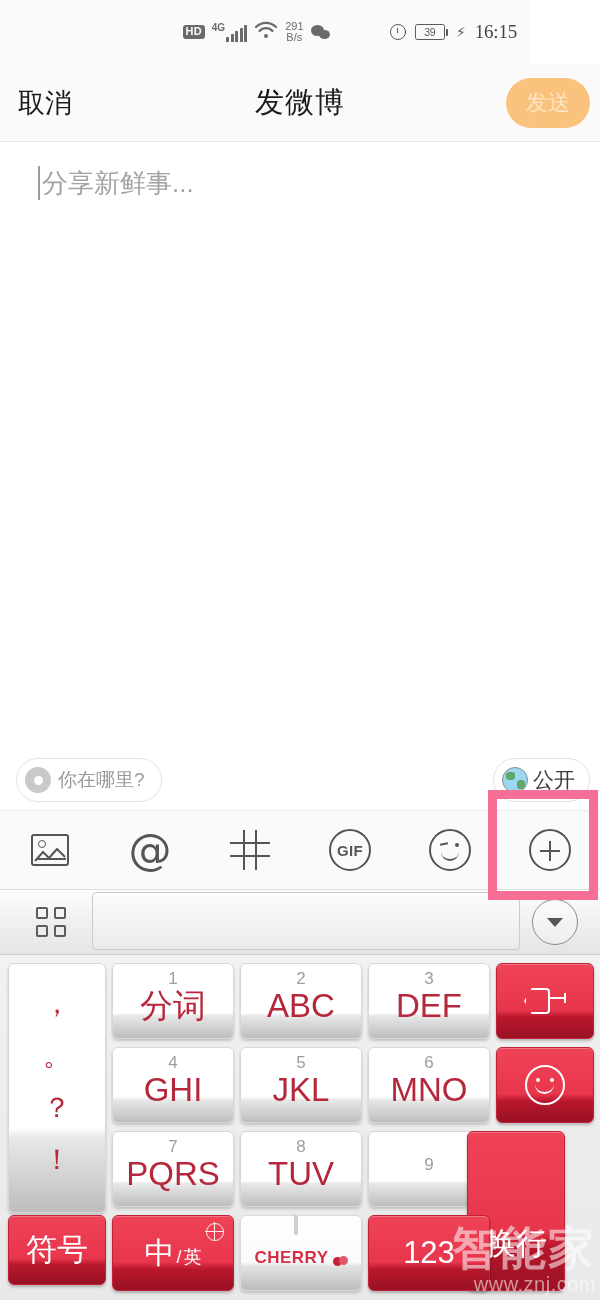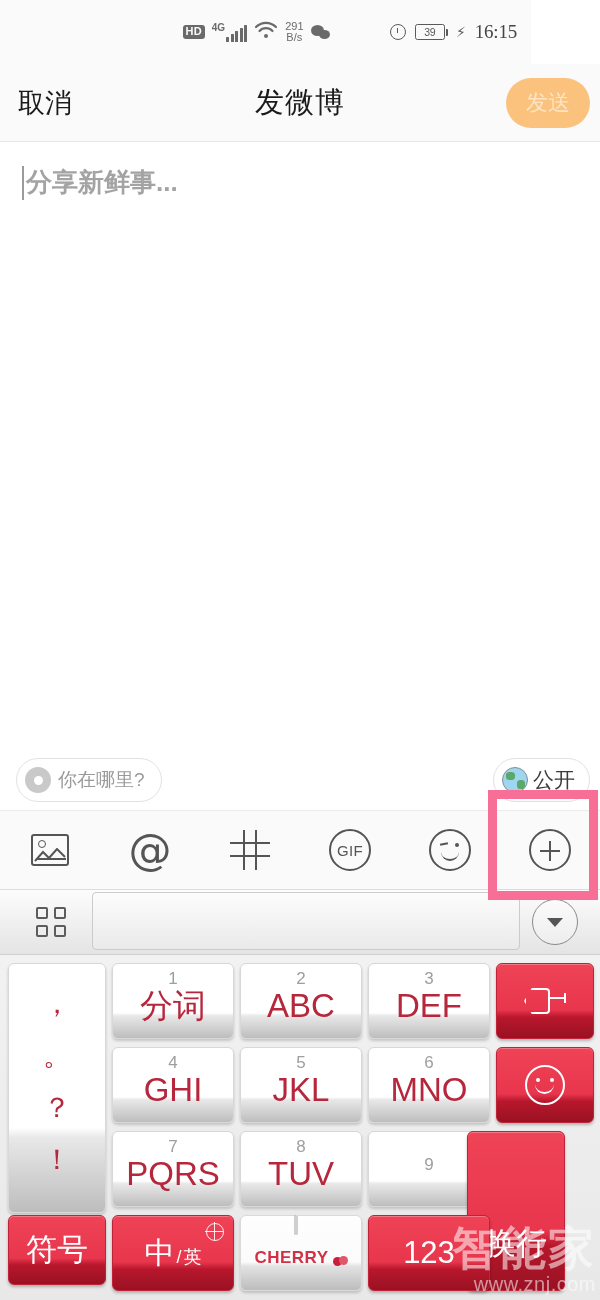--- a/index.html
+++ b/index.html
@@ -68,21 +68,21 @@
     background: #fbc27e; border-radius: 25px;
     display: flex; align-items: center; justify-content: center;
     font-size: 22px; color: #fde4c2;
   }
 
   
   .compose {
     position: absolute; top: 143px; left: 0; width: 600px; height: 607px;
     background: #fff;
   }
-  .placeholder-row { display: flex; align-items: flex-start; padding: 22px 0 0 22px; font-weight: bold; }
+  .placeholder-row { display: flex; align-items: flex-end; padding: 22px 0 0 38px; }
   .caret { width: 2px; height: 34px; background: #9b9b9b; margin-top: 1px; }
   .placeholder-txt { font-size: 26px; color: #a3a3a3; margin-left: 2px; line-height: 34px;}
 
   
   .metarow {
     position: absolute; top: 752px; left: 0; width: 600px; height: 58px;
     background: #fff;
   }
   .loc-chip {
     position: absolute; left: 16px; top: 6px; height: 44px;
@@ -123,21 +123,21 @@
   .ic-at { font-size: 43px; line-height: 38px; color:#555; font-family:"DejaVu Sans",sans-serif; }
   .ic-hash { position: relative; width: 40px; height: 40px; }
   .ic-hash i { position: absolute; background: #555; }
   .ic-hash i:nth-child(1){ left:13px; top:0; width:2.2px; height:40px; }
   .ic-hash i:nth-child(2){ left:25px; top:0; width:2.2px; height:40px; }
   .ic-hash i:nth-child(3){ left:0; top:12px; width:40px; height:2.2px; }
   .ic-hash i:nth-child(4){ left:0; top:25px; width:40px; height:2.2px; }
   .ic-gif {
     width: 42px; height: 42px; border: 2px solid #555; border-radius: 50%;
     display:flex; align-items:center; justify-content:center;
-    font-size: 15px; font-weight: normal; color:#555; letter-spacing:.3px;
+    font-size: 15px; font-weight: bold; color:#555; letter-spacing:.3px;
   }
   .ic-smile { width: 42px; height: 42px; border: 2px solid #555; border-radius: 50%; position: relative; }
   .ic-smile .eyeL, .ic-smile .eyeR { position:absolute; top:12px; }
   .ic-smile .eyeL { left:9px; width:8px; height:2px; background:#555; transform: rotate(-12deg);}
   .ic-smile .eyeR { right:10px; width:4px; height:4px; background:#555; border-radius:50%;}
   .ic-smile .mouth { position:absolute; left:10px; top:19px; width:18px; height:11px;
     border-bottom: 2px solid #555; border-radius: 0 0 12px 12px; }
   .ic-plus { width: 42px; height: 42px; border: 2px solid #555; border-radius: 50%; position: relative; }
   .ic-plus::before{content:"";position:absolute;left:9px;top:19px;width:20px;height:2.2px;background:#555;}
   .ic-plus::after{content:"";position:absolute;left:18px;top:10px;width:2.2px;height:20px;background:#555;}

